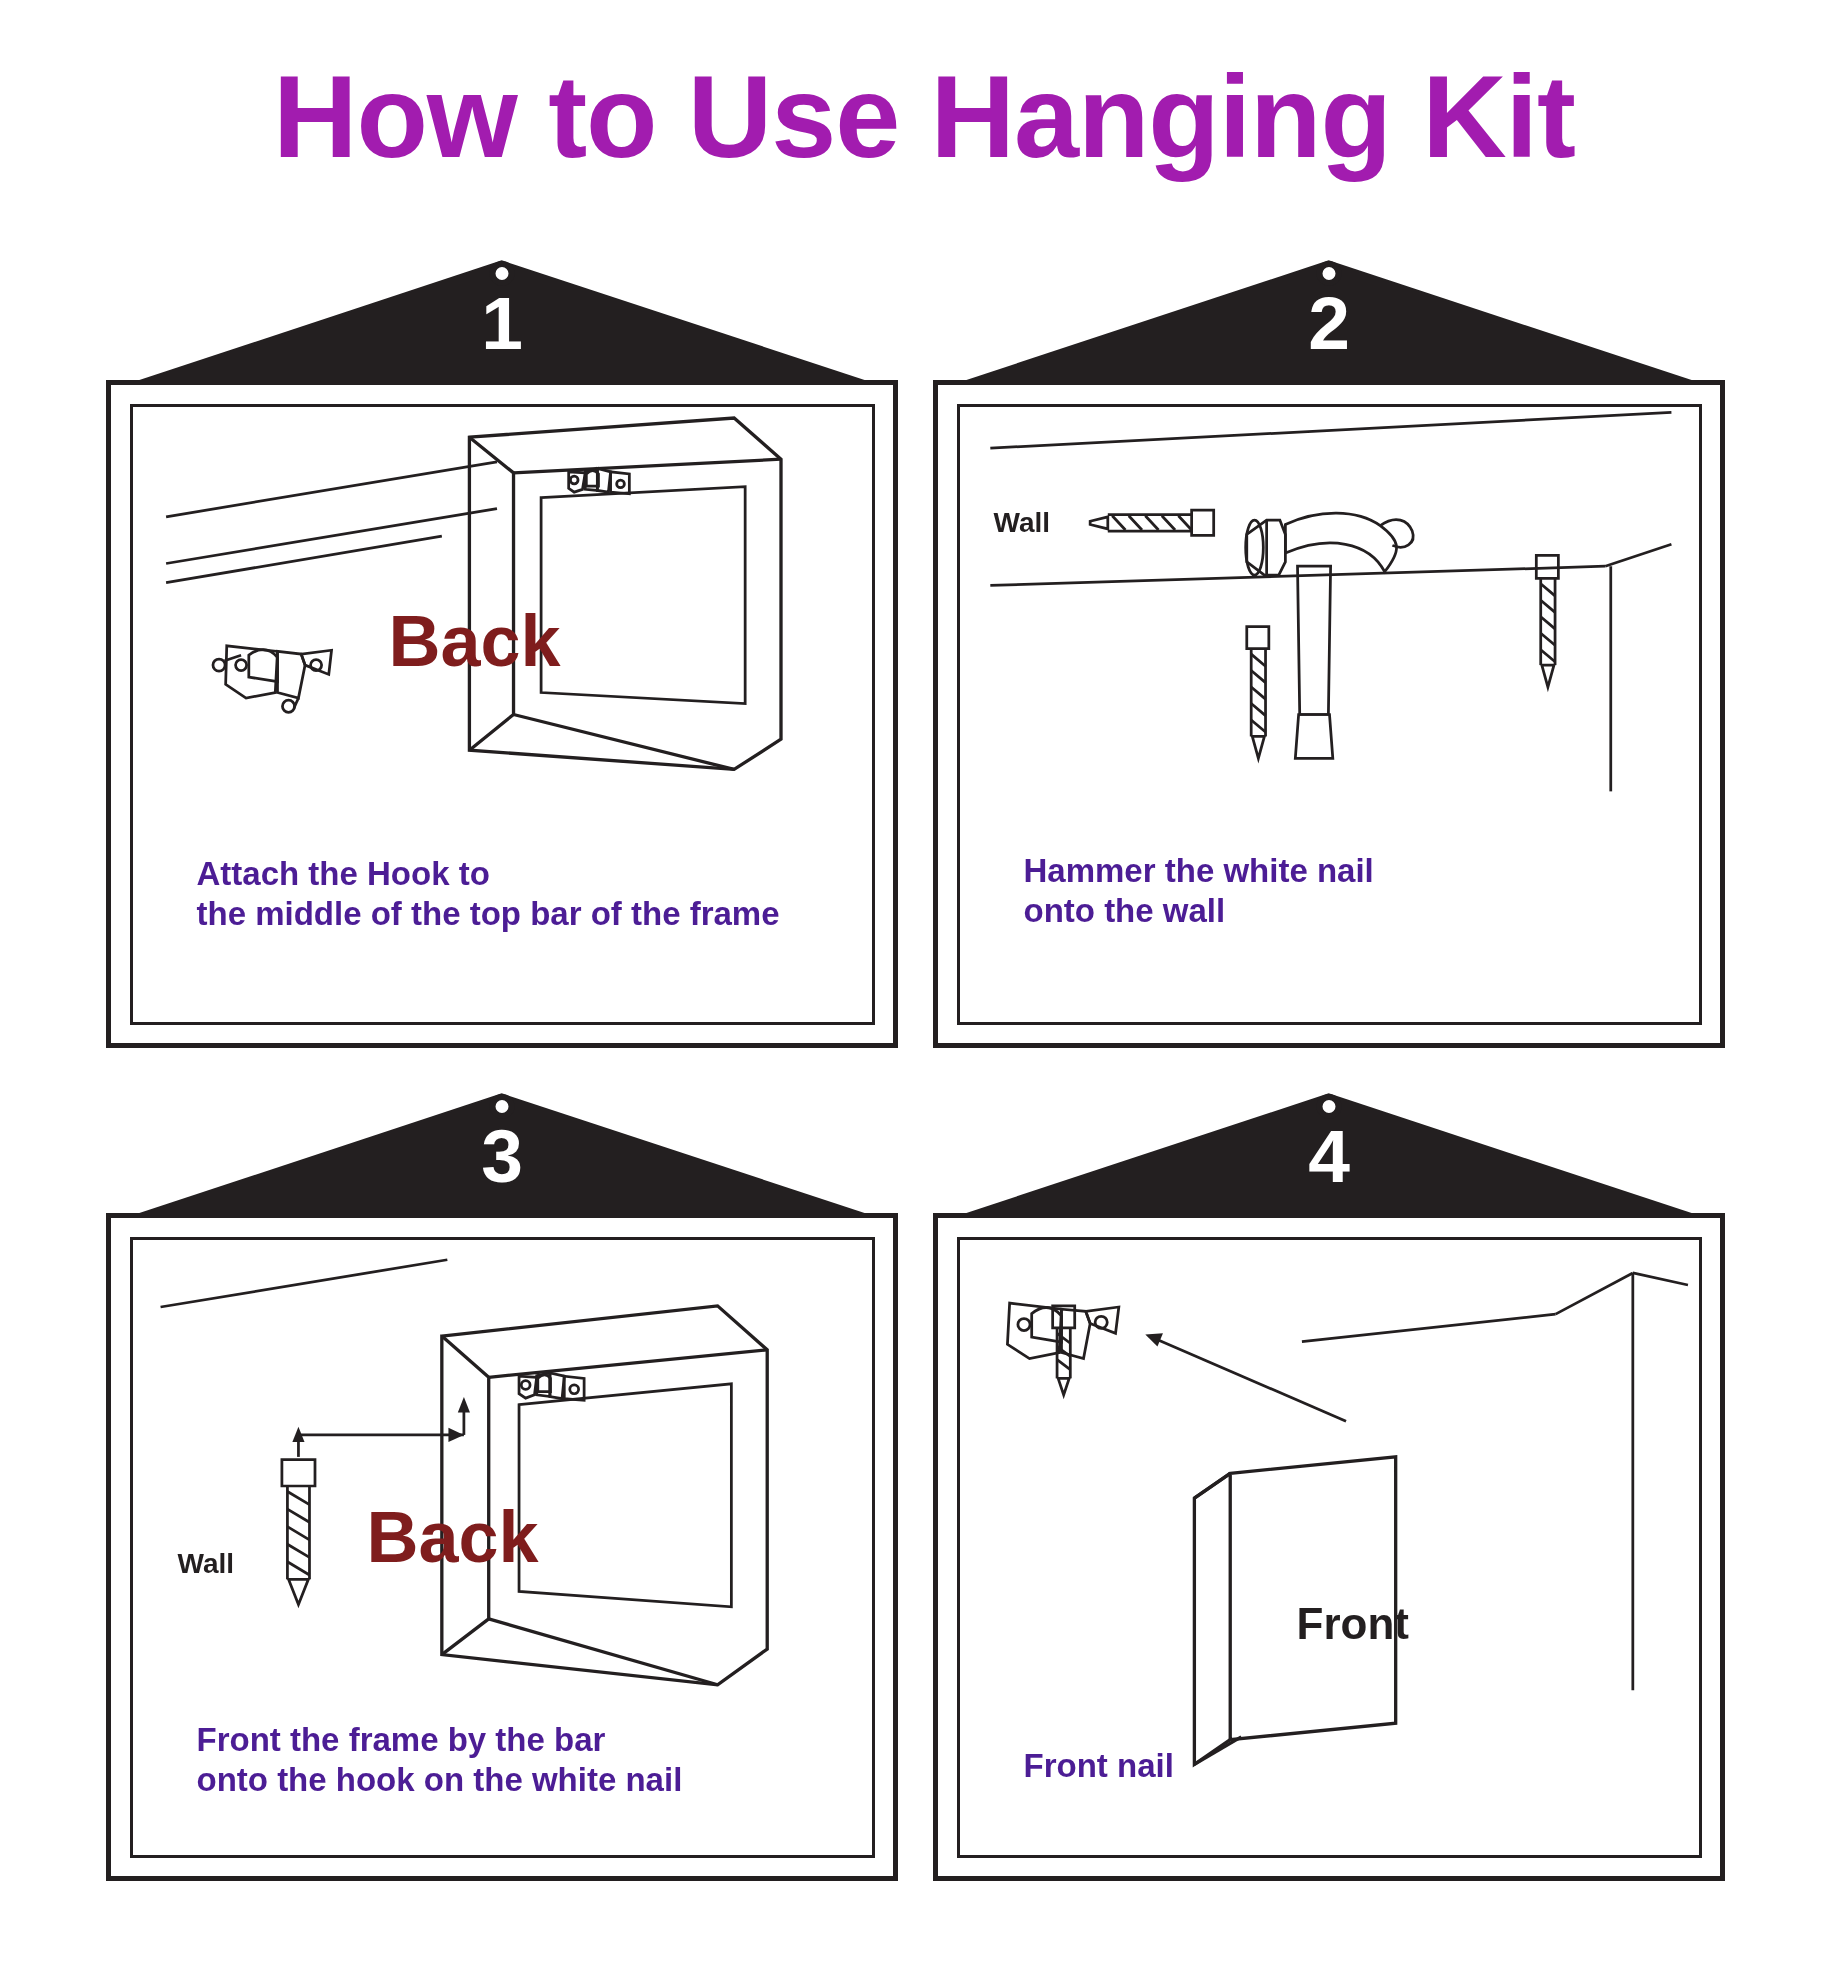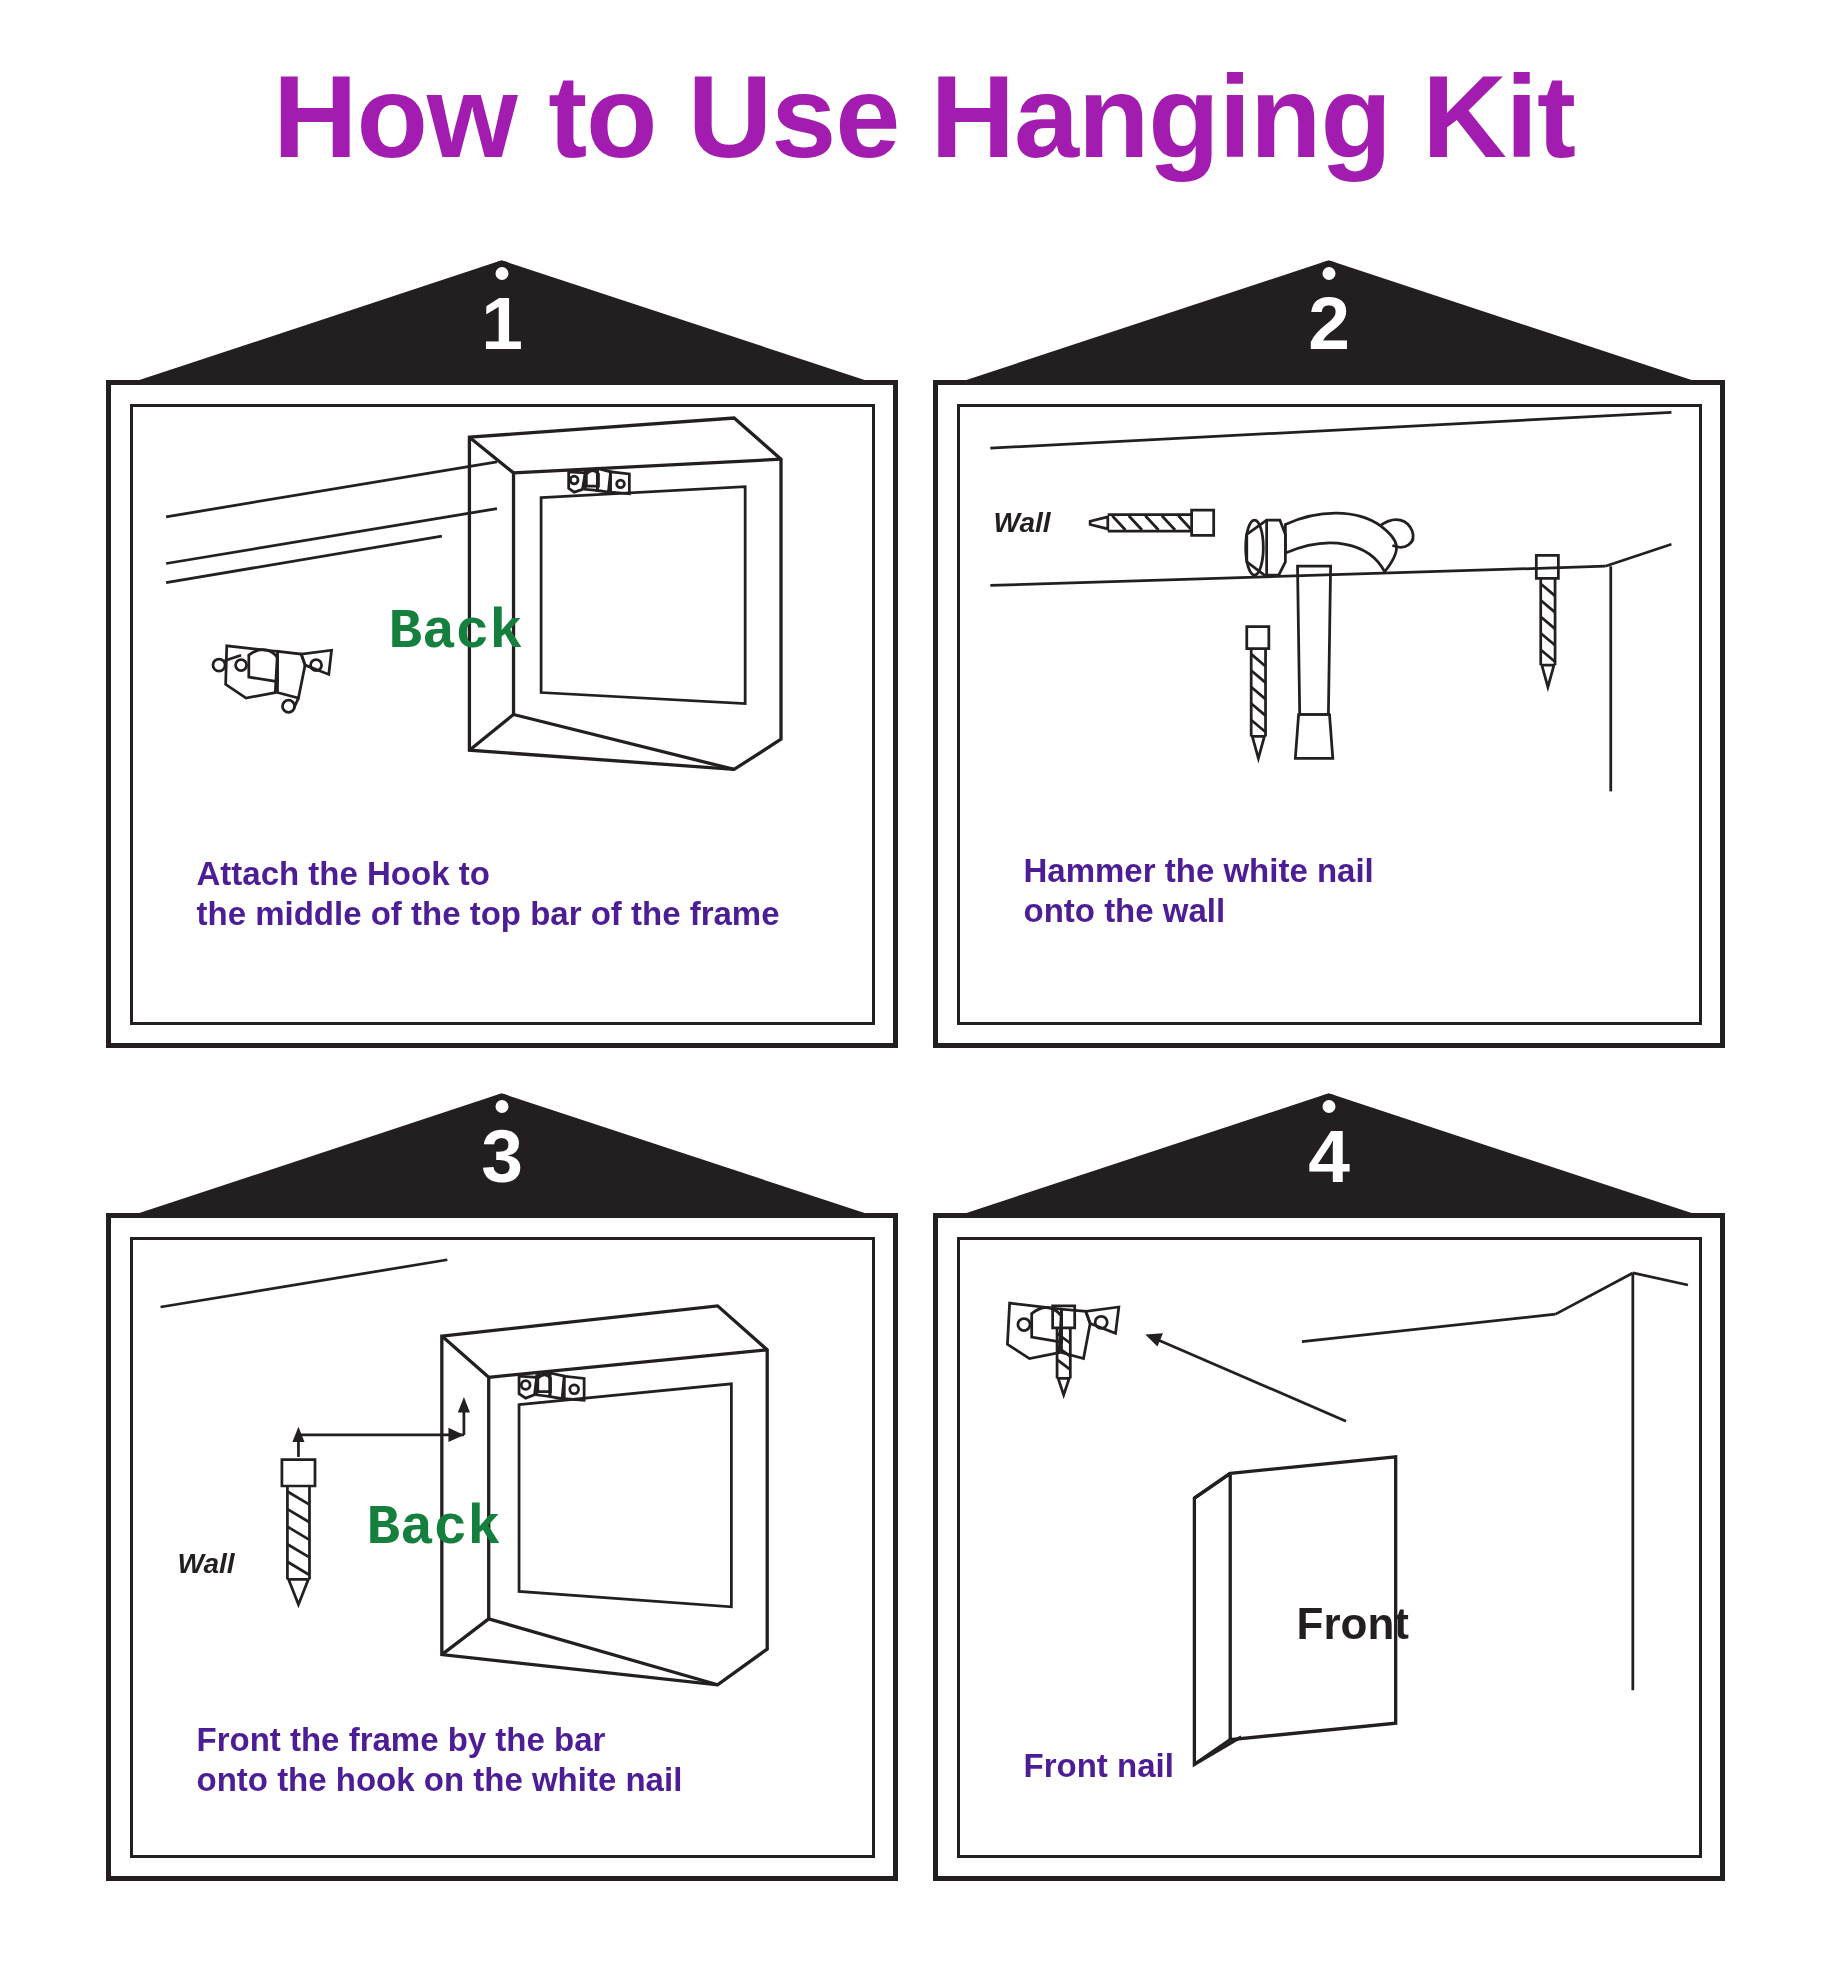--- a/index.html
+++ b/index.html
@@ -121,28 +121,27 @@
   .cap-2 { left: 64px; bottom: 90px; }
   .cap-3 { left: 64px; bottom: 54px; }
   .cap-4 { left: 64px; bottom: 68px; }
 
   .inline-label {
     position: absolute;
     font-size: 28px;
     font-weight: bold;
     color: #231f20;
     font-family: "Liberation Sans", sans-serif;
-    font-style: italic;
   }
   .big-word {
     position: absolute;
-    font-size: 56px;
-    font-weight: bold;
-    color: #15803d;
-    font-family: Liberation Mono, monospace;
+    font-size: 72px;
+    font-weight: bold;
+    color: #7f1d1d;
+    font-family: Liberation Sans, sans-serif;
   }
   .mid-word {
     position: absolute;
     font-size: 44px;
     font-weight: bold;
     color: #231f20;
     font-family: "Liberation Sans", sans-serif;
   }
 </style>
 </head>

